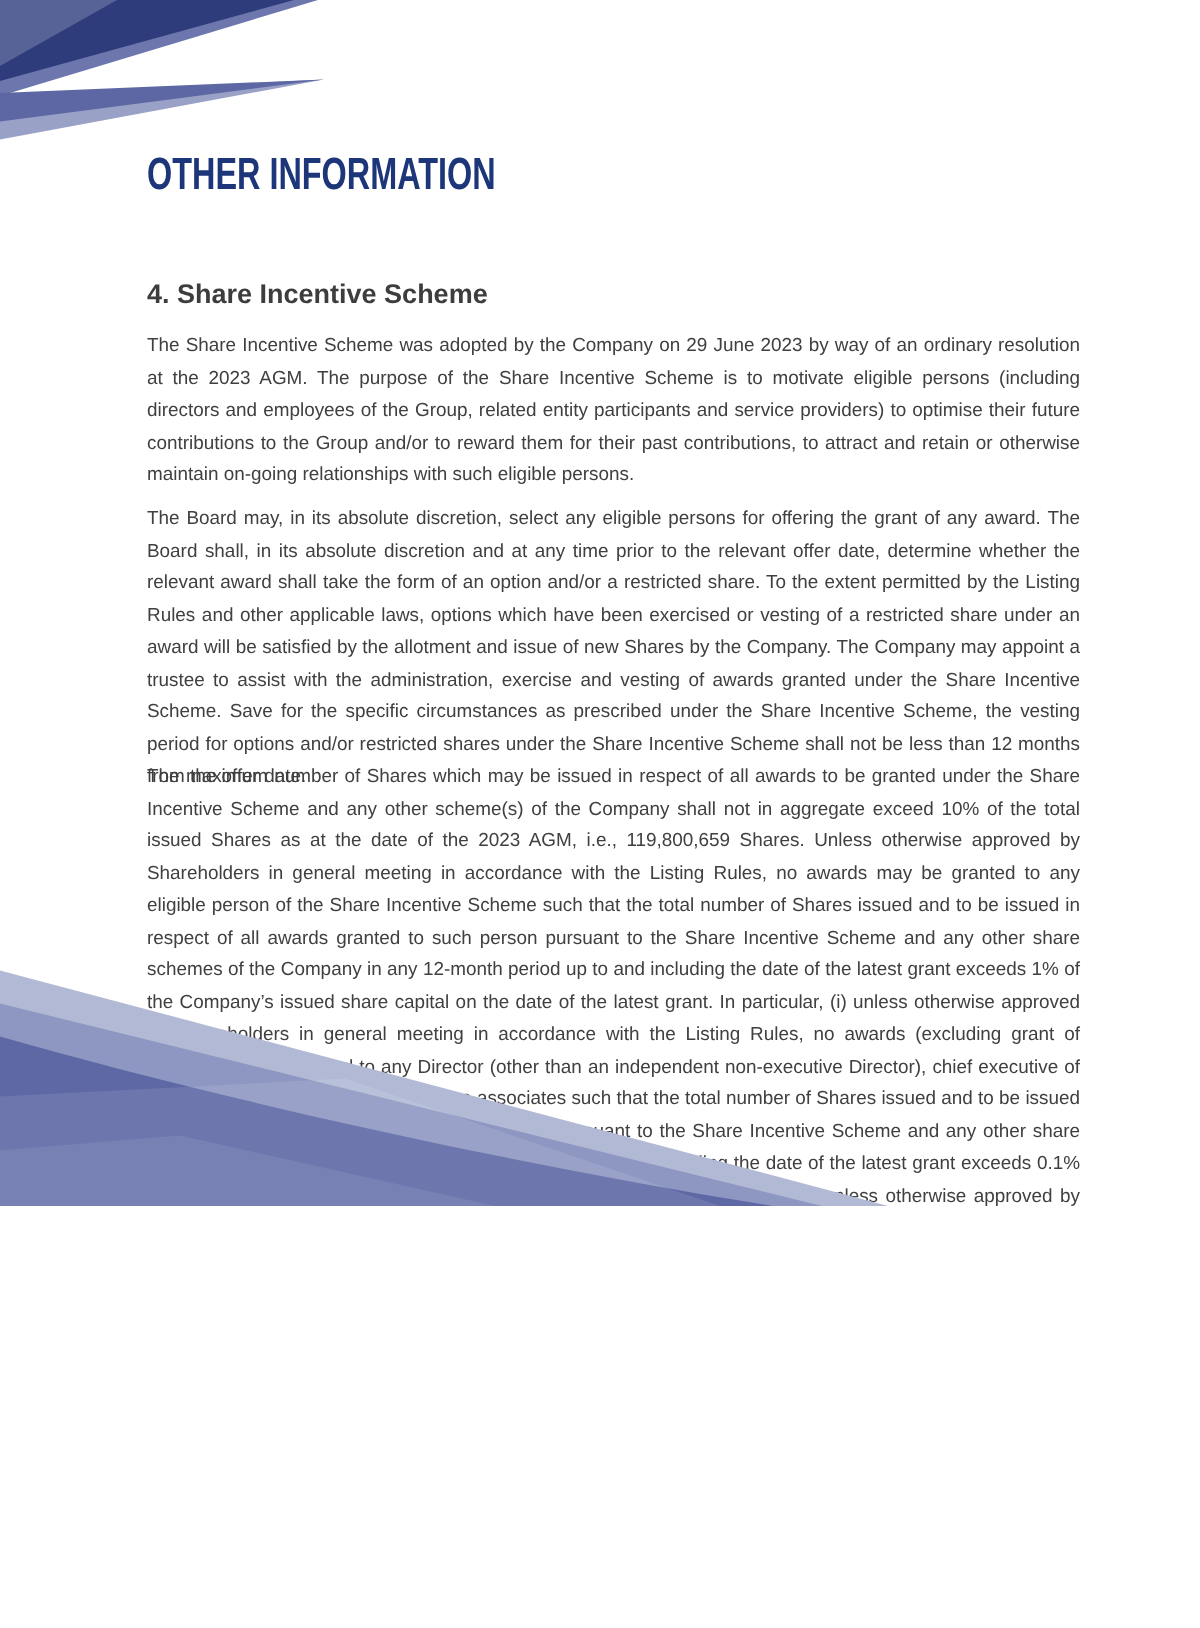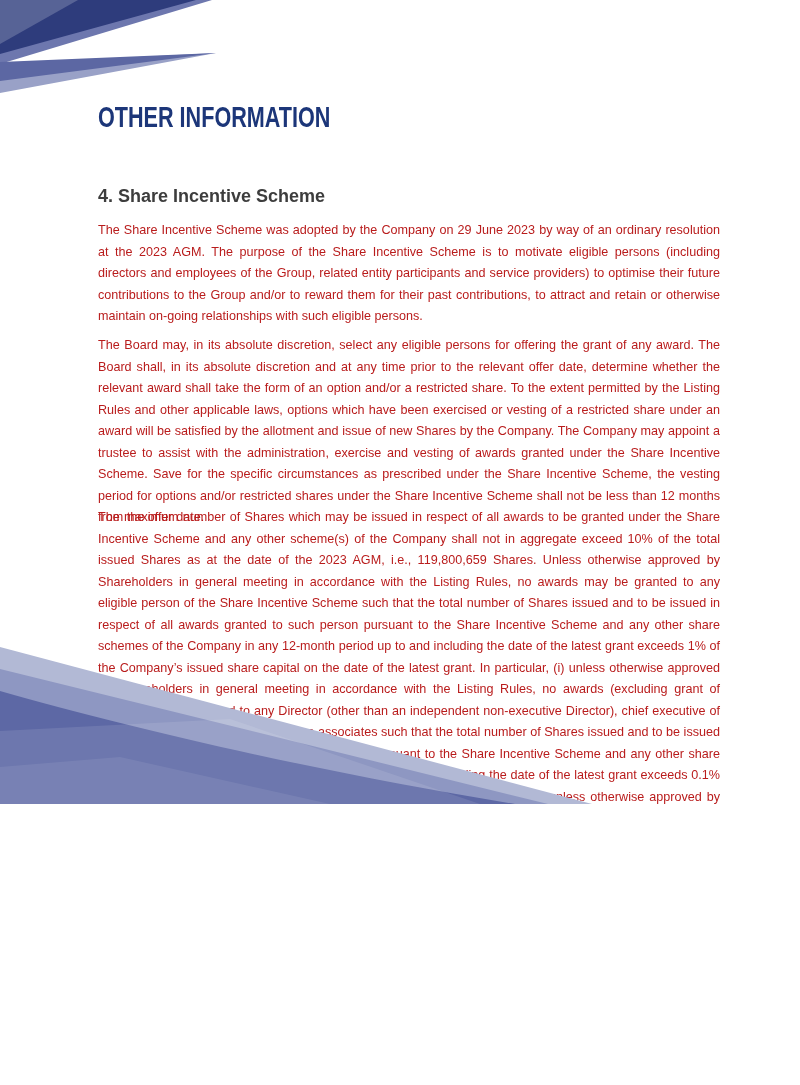--- a/index.html
+++ b/index.html
@@ -31,21 +31,21 @@
   .section-heading {
     position: absolute; left: 98px; top: 186px;
     width: 622px;
     font-size: 18px; font-weight: bold;
     color: #3d3d3d;
   }
   .body-paragraph {
     position: absolute; left: 98px;
     width: 622px;
     font-size: 12.6px; line-height: 21.5px;
-    color: #b91c1c;
+    color: #404040;
     text-align: justify;
   }
   .p1 { top: 220px; }
   .p2 { top: 335px; }
   .p3 { top: 507px; }
   
   .deco-footer {
     position: absolute; left: 0; bottom: 0;
     width: 800px; height: 165px;
   }

